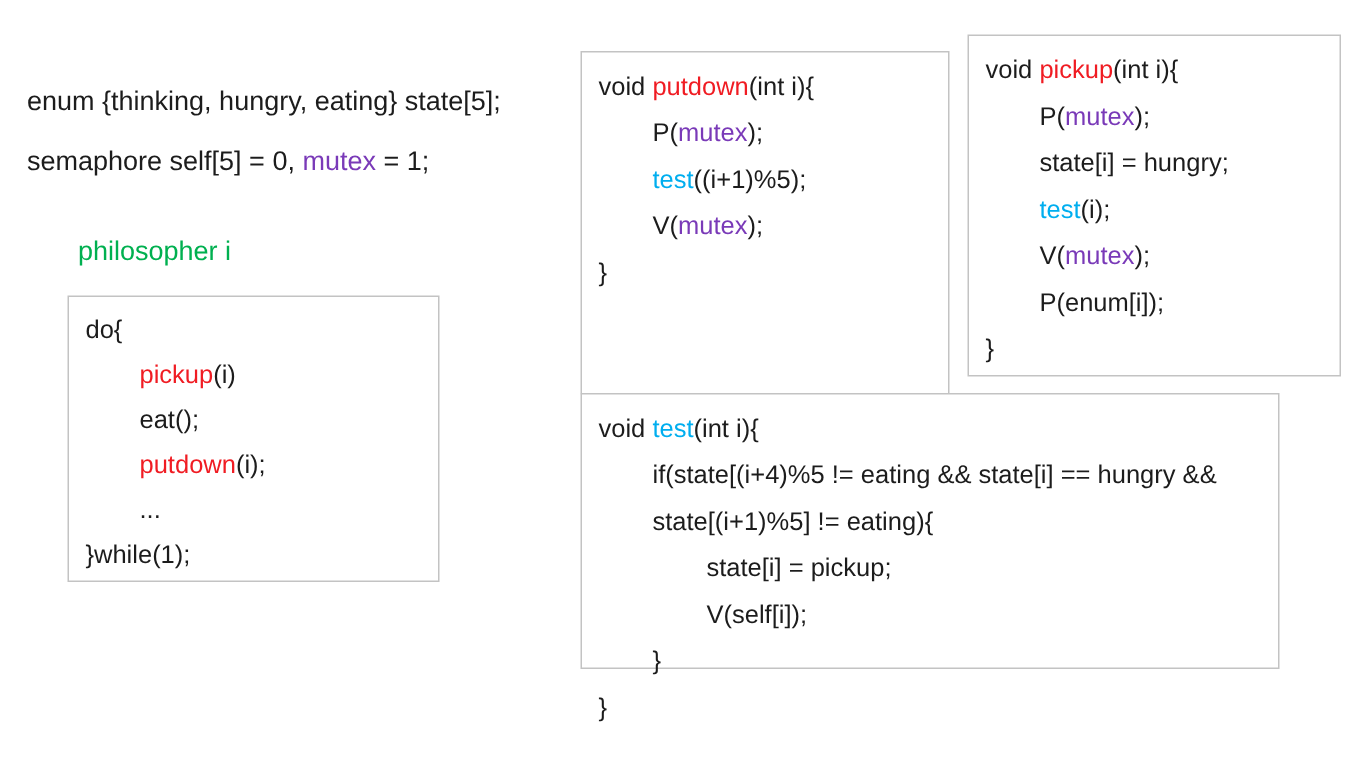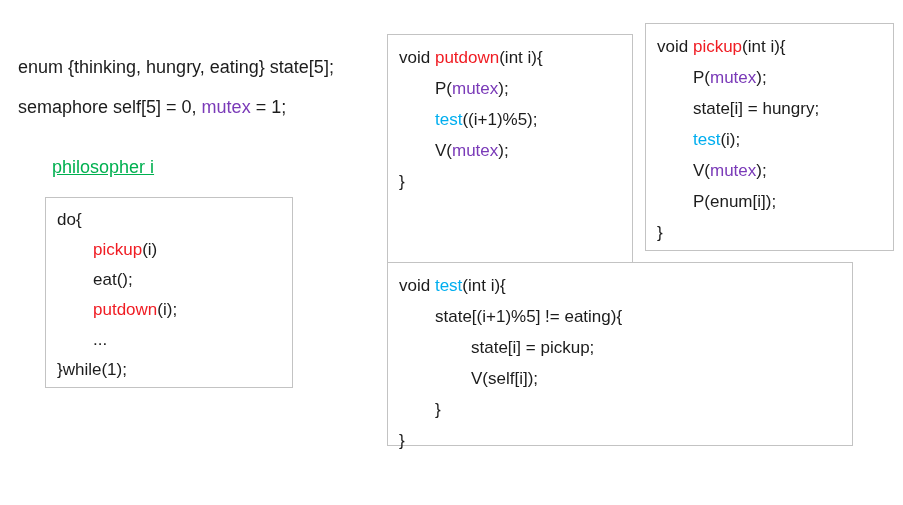--- a/index.html
+++ b/index.html
@@ -17,21 +17,20 @@
     color: var(--black);
     white-space: nowrap;
   }
   #enum-line { left: 18px; top: 52px; }
   #semaphore-line { left: 18px; top: 92px; }
 
   #philosopher-label {
     left: 52px; top: 157px;
     font-size: 18px;
     color: var(--green);
-    text-decoration: underline;
     white-space: nowrap;
   }
 
   .code-box {
     border: 1px solid var(--border);
     background: #ffffff;
     padding: 7px 11px;
     font-size: 17px;
     color: var(--black);
   }
@@ -87,18 +86,19 @@
     <div class="code-line indent-1"><span class="c-black">P(</span><span class="c-purple">mutex</span><span class="c-black">);</span></div>
     <div class="code-line indent-1"><span class="c-black">state[i] = hungry;</span></div>
     <div class="code-line indent-1"><span class="c-cyan">test</span><span class="c-black">(i);</span></div>
     <div class="code-line indent-1"><span class="c-black">V(</span><span class="c-purple">mutex</span><span class="c-black">);</span></div>
     <div class="code-line indent-1"><span class="c-black">P(enum[i]);</span></div>
     <div class="code-line indent-0"><span class="c-black">}</span></div>
   </div>
 
 <div id="test-box" class="abs code-box">
     <div class="code-line indent-0"><span class="c-black">void </span><span class="c-cyan">test</span><span class="c-black">(int i){</span></div>
+    <div class="code-line indent-1"><span class="c-black">if(state[(i+4)%5 != eating &amp;&amp; state[i] == hungry &amp;&amp;</span></div>
     <div class="code-line indent-1"><span class="c-black">state[(i+1)%5] != eating){</span></div>
     <div class="code-line indent-2"><span class="c-black">state[i] = pickup;</span></div>
     <div class="code-line indent-2"><span class="c-black">V(self[i]);</span></div>
     <div class="code-line indent-1"><span class="c-black">}</span></div>
     <div class="code-line indent-0"><span class="c-black">}</span></div>
   </div>
 
 </body></html>

